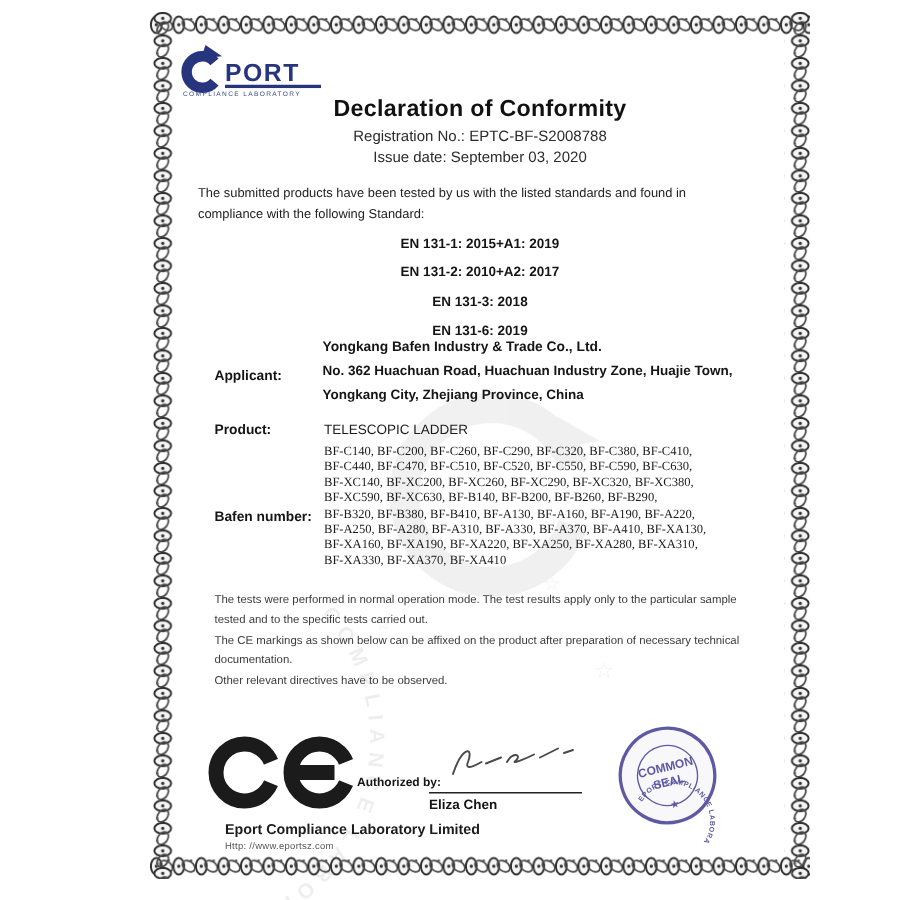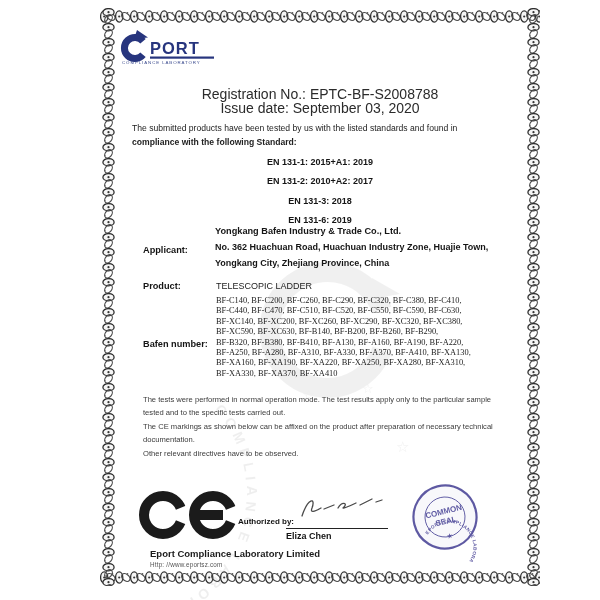--- a/index.html
+++ b/index.html
@@ -2,21 +2,21 @@
 <html><head>
 <meta charset="utf-8">
 <style>
   html,body{margin:0;padding:0;background:#fff;}
   .page{position:relative;width:600px;height:600px;background:#ffffff;overflow:hidden;
         font-family:"Liberation Sans",sans-serif;color:#1a1a1a;}
   .abs{position:absolute;white-space:nowrap;}
   .center{left:110px;width:420px;text-align:center;}
   .bold{font-weight:bold;}
   .title{font-size:15.5px;letter-spacing:.2px;color:#111;}
-  .sub{font-size:14px;color:#2b2b2b;}
+  .sub{font-size:10px;color:#2b2b2b;}
   .intro{font-size:8.6px;color:#222;}
   .std{font-size:9px;font-weight:bold;color:#151515;line-height:19.5px;}
   .lbl{font-size:9.2px;font-weight:bold;color:#151515;}
   .val{font-size:9px;color:#1c1c1c;}
   .valb{font-size:9px;font-weight:bold;color:#151515;}
   .model{font-size:8.4px;color:#1c1c1c;line-height:10.4px;font-family:Liberation Serif, serif;}
   .note{font-size:7.6px;color:#3a3a3a;line-height:13.4px;}
   .authlbl{font-size:8px;font-weight:bold;color:#151515;}
   .authname{font-size:9px;font-weight:bold;color:#151515;}
   .sigline{background:#222;height:1.2px;}
@@ -66,25 +66,26 @@
   </svg>
 
   <svg class="abs layer1" style="left:120px;top:29px;" width="108" height="37" viewBox="0 0 108 37">
     <path d="M 23 12.3 A 10.5 10.5 0 1 0 23 25.7" fill="none" stroke="#27357e" stroke-width="7"></path>
     <polygon points="17,1 28,8.5 14,10" fill="#27357e"></polygon>
     <text x="30" y="25" font-size="16.5" font-weight="bold" letter-spacing="1" fill="#27357e">PORT</text>
     <rect x="30" y="27.5" width="64" height="2.2" fill="#27357e"></rect>
     <text x="2" y="35" font-size="4.4" letter-spacing="0.9" fill="#3a4a8e">COMPLIANCE LABORATORY</text>
   </svg>
 
+  <div class="abs layer1 center title bold" style="top:64px;">Declaration of Conformity</div>
   <div class="abs layer1 center sub" style="top:86px;">Registration No.: EPTC-BF-S2008788</div>
   <div class="abs layer1 center sub" style="top:100px;">Issue date: September 03, 2020</div>
 
   <div class="abs layer1 intro" style="left:132px;top:123px;">The submitted products have been tested by us with the listed standards and found in</div>
-  <div class="abs layer1 intro" style="left:132px;top:137px;font-weight:bold;">compliance with the following Standard:</div>
+  <div class="abs layer1 intro" style="left:132px;top:137px;">compliance with the following Standard:</div>
 
   <div class="abs layer1 center std" style="top:153px;">EN 131-1: 2015+A1: 2019</div>
   <div class="abs layer1 center std" style="top:172px;">EN 131-2: 2010+A2: 2017</div>
   <div class="abs layer1 center std" style="top:192px;">EN 131-3: 2018</div>
   <div class="abs layer1 center std" style="top:211px;">EN 131-6: 2019</div>
 
   <div class="abs layer1 valb" style="left:215px;top:226px;font-size:9.2px;">Yongkang Bafen Industry &amp; Trade Co., Ltd.</div>
   <div class="abs layer1 lbl" style="left:143px;top:245px;">Applicant:</div>
   <div class="abs layer1 valb" style="left:215px;top:242px;">No. 362 Huachuan Road, Huachuan Industry Zone, Huajie Town,</div>
   <div class="abs layer1 valb" style="left:215px;top:258px;">Yongkang City, Zhejiang Province, China</div>

